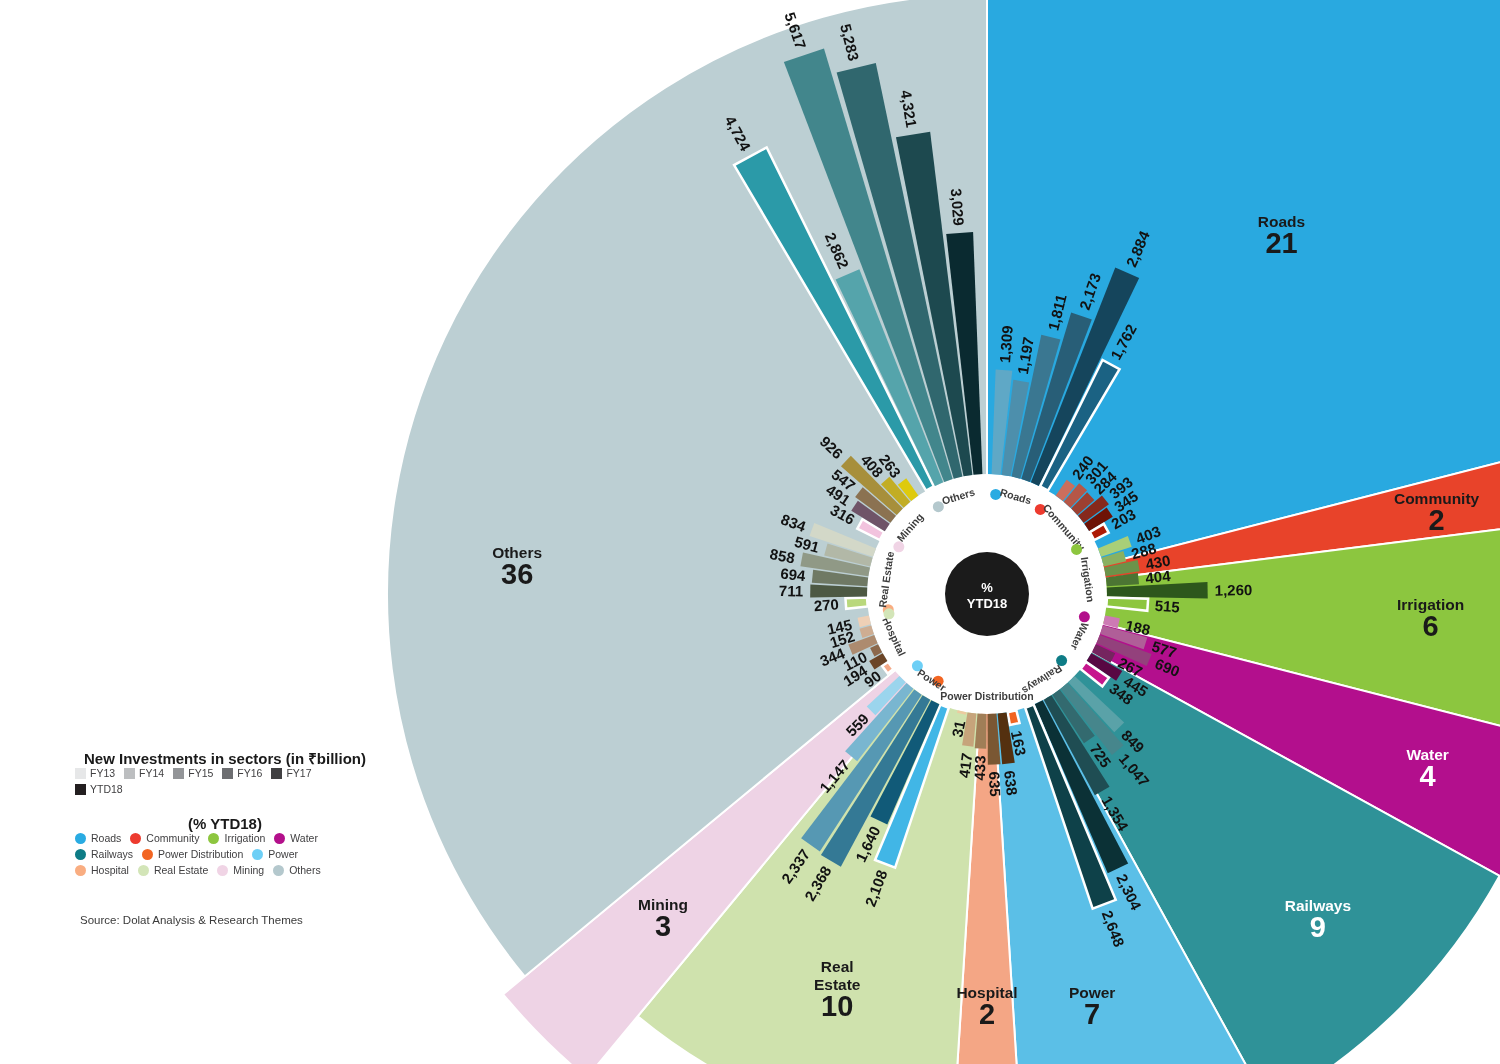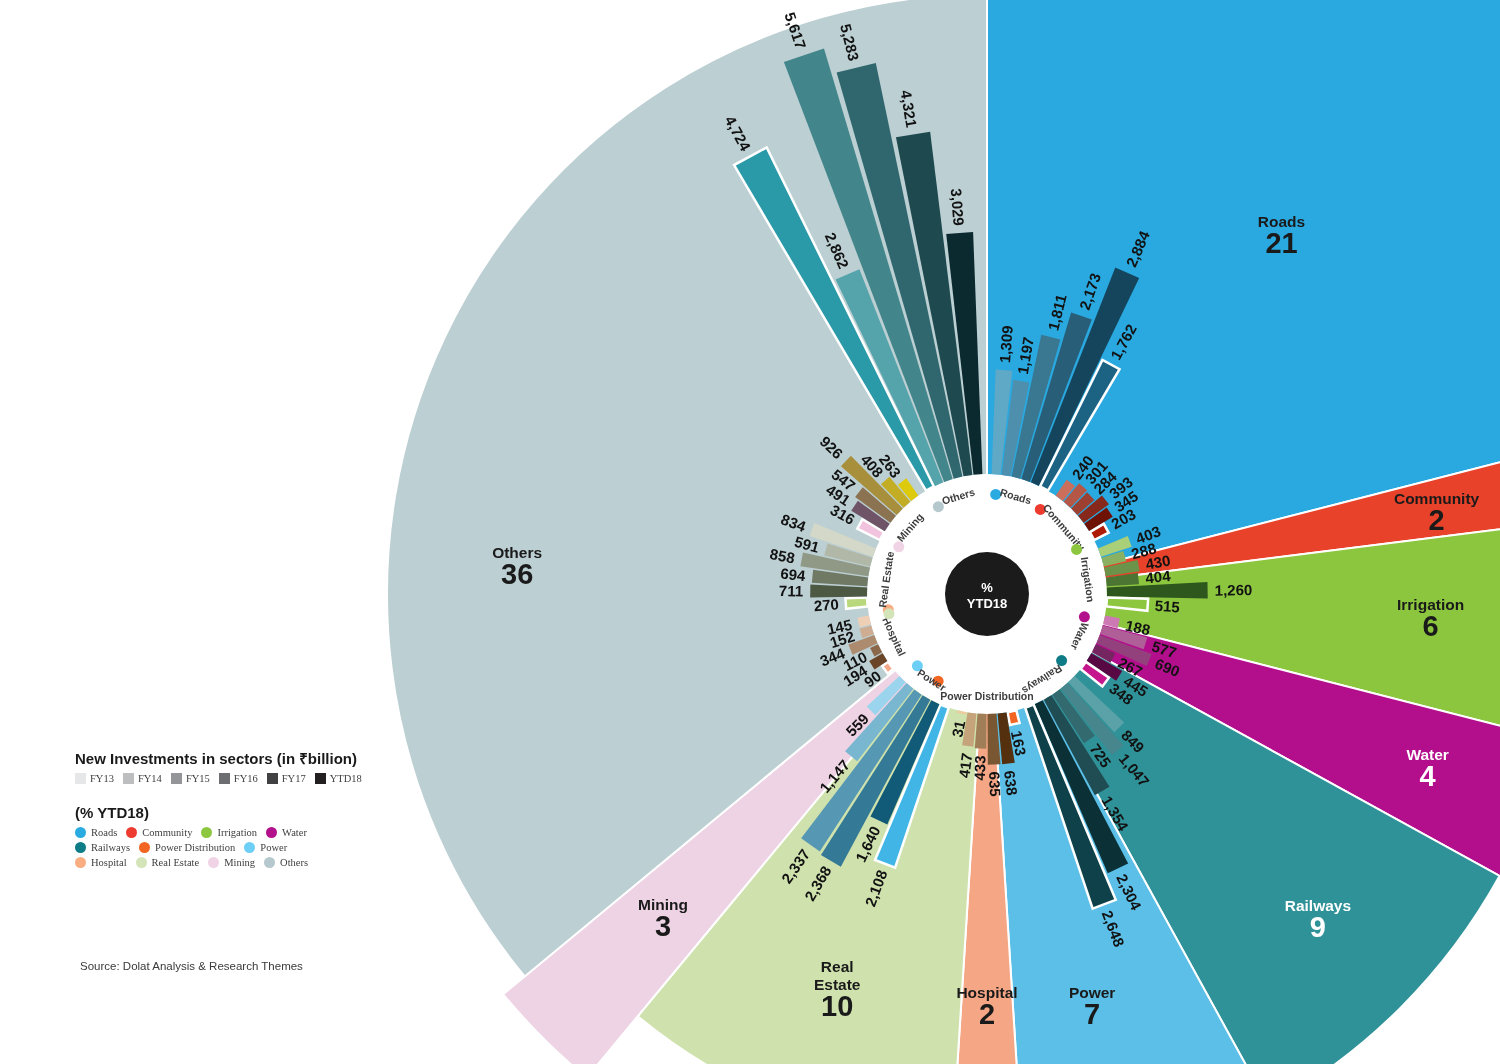--- a/index.html
+++ b/index.html
@@ -1,27 +1,27 @@
 <!DOCTYPE html>
 <html><head>
 <meta charset="utf-8">
 <style>
   html,body{margin:0;padding:0;background:#ffffff;width:1500px;height:1064px;overflow:hidden;
     font-family:"Liberation Sans", sans-serif;}
   #stage{position:relative;width:1500px;height:1064px;background:#fff;}
   svg{position:absolute;left:0;top:0;}
-  .panel{position:absolute;left:75px;top:750px;width:300px;color:#231f20;}
+  .panel{position:absolute;left:75px;top:750px;width:300px;color:#231f20;text-align:center;}
   .lg-title{font-size:15px;font-weight:bold;line-height:17px;color:#1a1a1a;}
-  .lg-row{display:flex;flex-wrap:wrap;align-items:center;margin-top:6px;margin-bottom:2px;font-family:Liberation Serif, serif;}
+  .lg-row{display:flex;flex-wrap:wrap;align-items:center;margin-bottom:2px;}
   .lg-item{display:flex;align-items:center;margin-right:9px;margin-bottom:4px;}
   .sw{width:11px;height:11px;display:inline-block;margin-right:4px;}
   .dot{width:11px;height:11px;border-radius:50%;display:inline-block;margin-right:5px;}
   .lg-lbl{font-size:10.5px;color:#414042;}
   .gap{height:14px;}
-  #source{position:absolute;left:80px;top:960px;font-size:11.5px;color:#3a3a3a;}
+  #source{position:absolute;left:80px;top:914px;font-size:11.5px;color:#3a3a3a;}
 </style>
 </head>
 <body>
 
 <div id="stage">
   <svg id="chart" width="1500" height="1064" viewBox="0 0 1500 1064">
       <path d="M987,594 L987,-236 A830,830 0 0 1 1790.924023736764,387.5873936531706 Z" fill="#29a9e0" stroke="#ffffff" stroke-width="2"></path>
       <path d="M987,594 L1606.893223122324,434.838472214493 A640,640 0 0 1 1621.9534088412659,513.7867305188454 Z" fill="#e8432a" stroke="#ffffff" stroke-width="2"></path>
       <path d="M987,594 L1621.9534088412659,513.7867305188454 A640,640 0 0 1 1606.893223122324,753.1615277855071 Z" fill="#8cc63f" stroke="#ffffff" stroke-width="2"></path>
       <path d="M987,594 L1577.835728288465,745.7008311705615 A610,610 0 0 1 1521.5470748267567,887.8697412020465 Z" fill="#b30f8d" stroke="#ffffff" stroke-width="2"></path>

